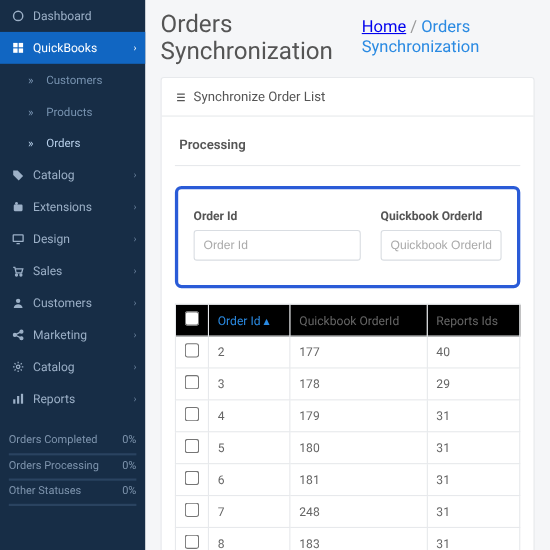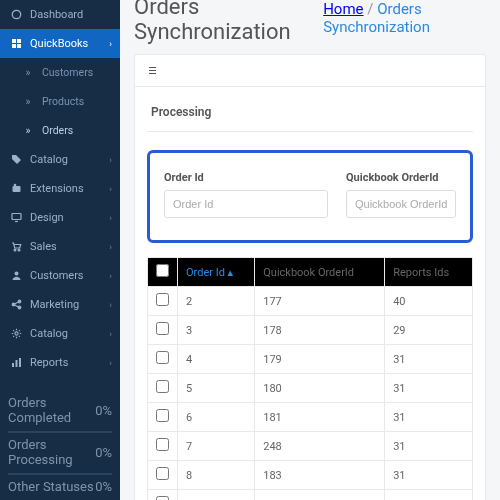--- a/index.html
+++ b/index.html
@@ -1,33 +1,33 @@
 <!DOCTYPE html>
 <html><head>
 <meta charset="utf-8">
 <style>
   * { box-sizing: border-box; margin: 0; padding: 0; }
   body { font-family: -apple-system, BlinkMacSystemFont, "Segoe UI", Roboto, Arial, sans-serif; font-size: 12px; color: #666; background: #f5f6f8; width: 500px; height: 500px; overflow: hidden; }
   .app { display: flex; height: 100%; }
   
-  .sidebar { width: 120px; background: #172d46; color: #9cb0c7; flex-shrink: 0; display: flex; flex-direction: column; }
+  .sidebar { width: 132px; background: #172d46; color: #9cb0c7; flex-shrink: 0; display: flex; flex-direction: column; }
   .nav { list-style: none; }
   .nav li { position: relative; }
   .nav a { display: flex; align-items: center; padding: 8px 10px; color: #9cb0c7; text-decoration: none; font-size: 11px; gap: 8px; }
   .nav a .icn { width: 12px; display: inline-flex; justify-content: center; }
   .nav a.active { background: #1166c2; color: #fff; }
   .nav a.sub { padding-left: 22px; font-size: 10.5px; color: #7893b0; }
   .nav a.sub.active-sub { color: #b9d0ea; }
   .nav .chev { position: absolute; right: 8px; top: 50%; transform: translateY(-50%); font-size: 9px; color: #6a829d; }
   .nav a.active .chev { color: #fff; }
   .stats { margin: 14px 8px; }
-  .stat { display: flex; justify-content: space-between; align-items: center; font-size: 13px; color: #7e94ad; padding: 4px 0; }
+  .stat { display: flex; justify-content: space-between; align-items: center; font-size: 10px; color: #7e94ad; padding: 4px 0; }
   .bar { height: 2px; background: #2a4360; margin-top: 2px; }
   
-  .main { flex: 1; padding: 0 14px 14px 14px; overflow: hidden; }
+  .main { flex: 1; padding: 15px 14px 14px 14px; overflow: hidden; }
   .page-head { padding: 0 0 10px 0; display: flex; align-items: baseline; gap: 12px; }
   .page-title { font-size: 22px; font-weight: 400; color: #555; margin-top: -6px; }
   .crumbs { font-size: 15px; color: #999; }
   .crumbs .cur { color: #2a8ae2; }
   .panel { background: #fff; border: 1px solid #e7e9ec; border-radius: 3px; }
   .panel-head { padding: 10px 12px; border-bottom: 1px solid #e7e9ec; color: #555; font-size: 12px; display: flex; align-items: center; gap: 6px; }
   .panel-body { padding: 12px; }
   .tabs { border-bottom: 1px solid #e7e9ec; margin-bottom: 18px; }
   .tab { display: inline-block; padding: 6px 4px 10px 4px; font-size: 12px; font-weight: 600; color: #555; border-bottom: 2px solid transparent; }
   .filter-box { border: 3px solid #2a5bd7; border-radius: 6px; padding: 18px 14px 22px 14px; display: flex; gap: 18px; margin-bottom: 14px; }
@@ -222,20 +222,21 @@
       </div>
     </div>
 
     <div class="panel">
       <div class="panel-head">
         <span>
           <svg width="11" height="11" viewBox="0 0 11 11" fill="none" stroke="currentColor" stroke-width="1.2">
               <path d="M2 2.5h7M2 5.5h7M2 8.5h7"></path>
             </svg>
         </span>
+        <span>Synchronize Order List</span>
       </div>
       <div class="panel-body">
         <div class="tabs">
           <span class="tab">Processing</span>
         </div>
 
         <div class="filter-box">
           <div class="fgroup">
             <label class="flabel">Order Id</label>
             <input class="finput" type="text" placeholder="Order Id" style="">

